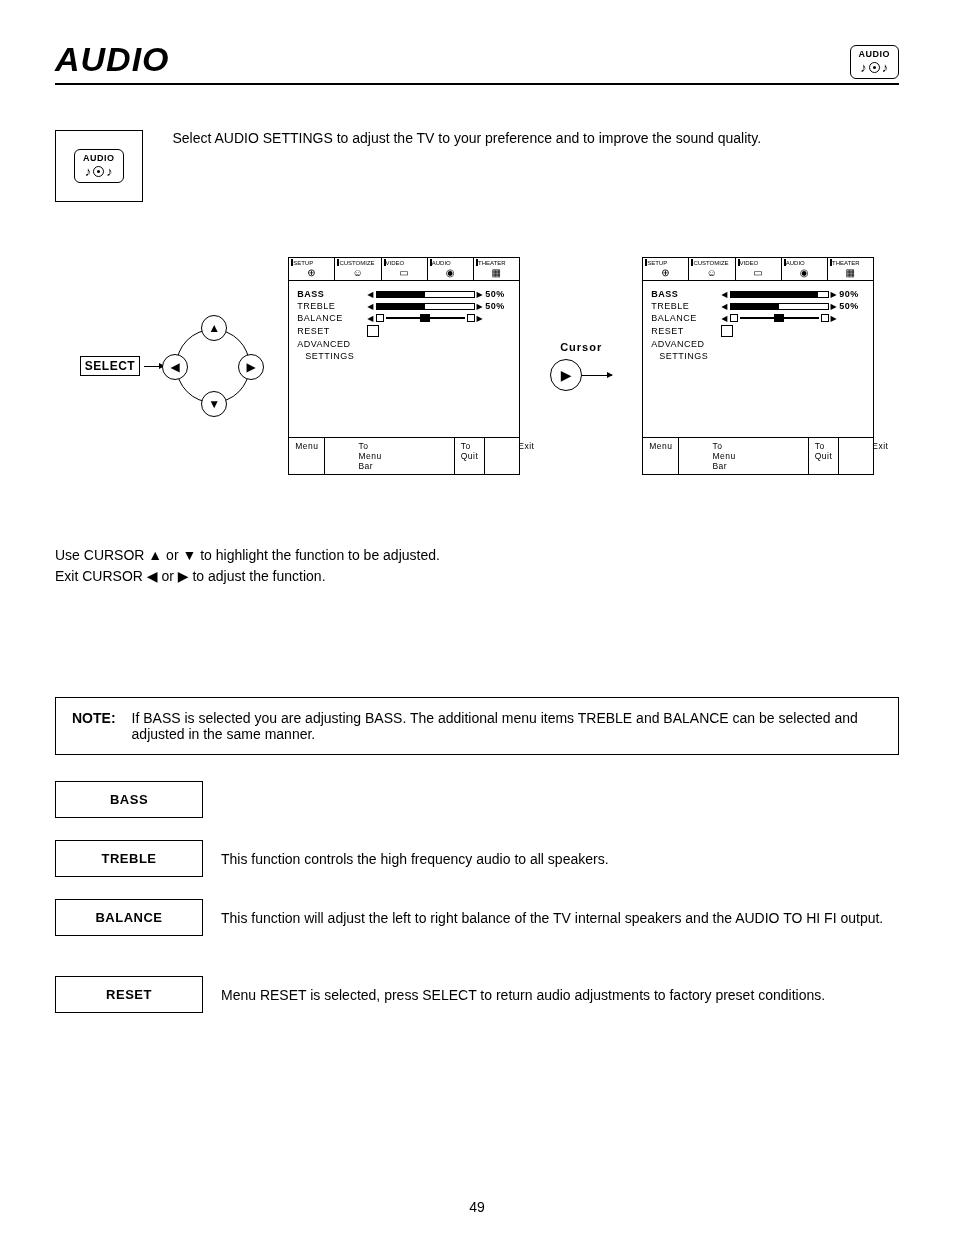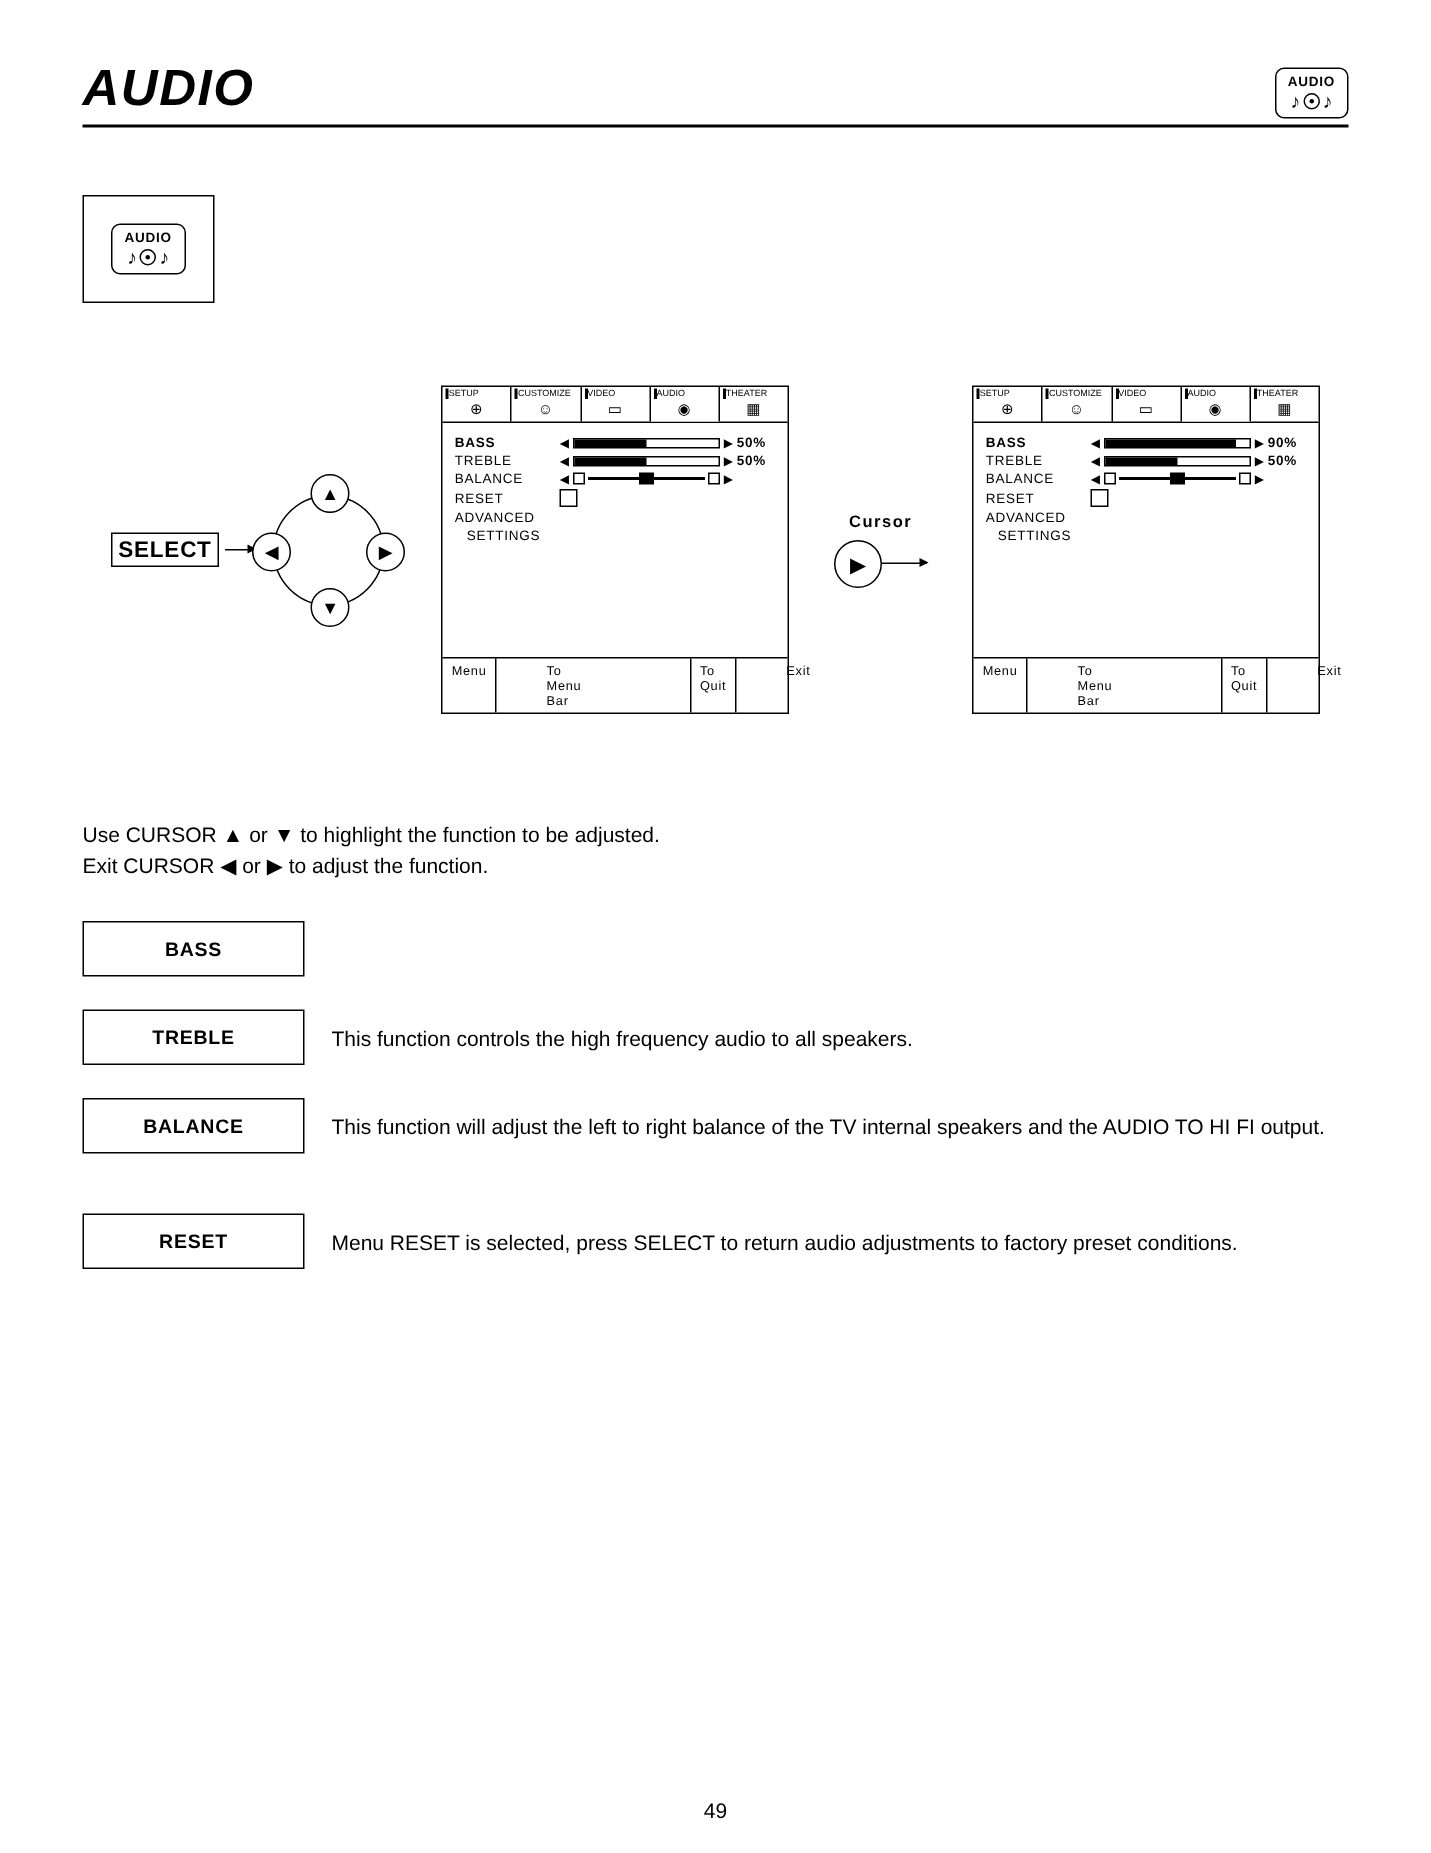--- a/index.html
+++ b/index.html
@@ -75,21 +75,21 @@
     gap: 30px;
     align-items:center;
     justify-content:center;
   }
   .remote {
     position:relative;
     display:flex;
     align-items:center;
   }
   .remote-label {
-    font-size:15px;
+    font-size:12px;
     font-weight:bold;
     border:1px solid #000;
     padding:2px 4px;
     margin-right:4px;
     letter-spacing:0.5px;
   }
   .remote-arrow {
     width:20px; height:1px; background:#000; position:relative; margin-right:4px;
   }
   .remote-arrow::after{
@@ -268,20 +268,21 @@
     <div class="big-chip-wrap">
       <div class="audio-chip">
         <span class="lbl">AUDIO</span>
         <span class="ic">
           <span>♪</span>
             <span class="dot"></span>
             <span class="note">♪</span>
         </span>
       </div>
     </div>
+    <div class="intro-text">Select AUDIO SETTINGS to adjust the TV to your preference and to improve the sound quality.</div>
   </div>
 
   <div class="diagram">
 
     <div class="remote">
       <span class="remote-label">SELECT</span>
       <span class="remote-arrow"></span>
       <div class="dpad">
         <div class="ring"></div>
         <div class="btn up">▲</div>
@@ -476,20 +477,24 @@
     <div>Exit</div>
   </div>
       </div>
   </div>
 
   <div class="instr" id="instr">
       <div>Use CURSOR ▲ or ▼ to highlight the function to be adjusted.</div>
       <div>Exit CURSOR ◀ or ▶ to adjust the function.</div>
     </div>
 
+  <div class="note-box">
+    <div class="lab">NOTE:</div>
+    <div>If BASS is selected you are adjusting BASS.  The additional menu items TREBLE and BALANCE can be selected and adjusted in the same manner.</div>
+  </div>
 
   <div class="defs" id="defs">
       <div class="def-row">
       <div class="def-label">BASS</div>
     </div>
       <div class="def-row">
       <div class="def-label">TREBLE</div>
       <div class="def-text">This function controls the high frequency audio to all speakers.</div>
     </div>
       <div class="def-row">

